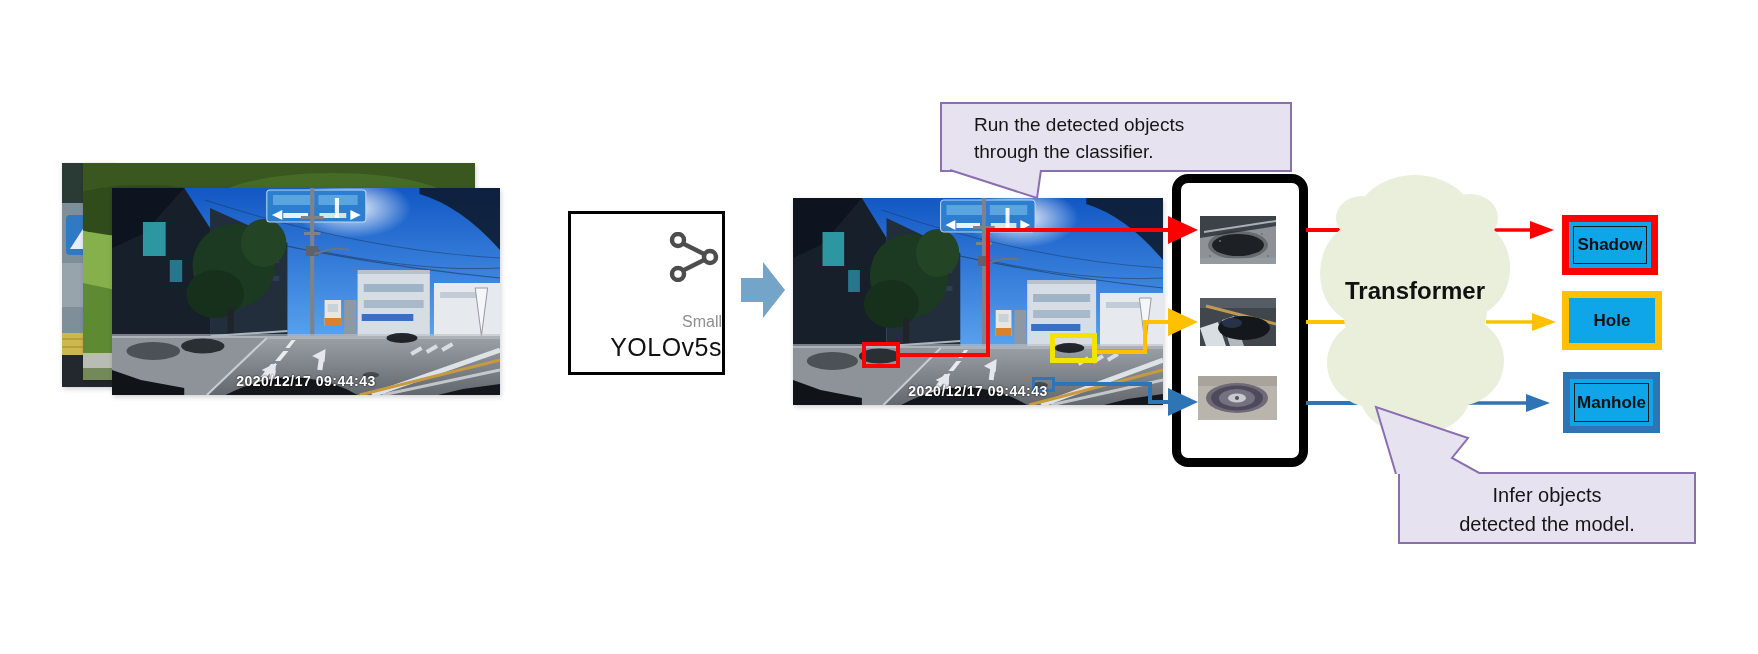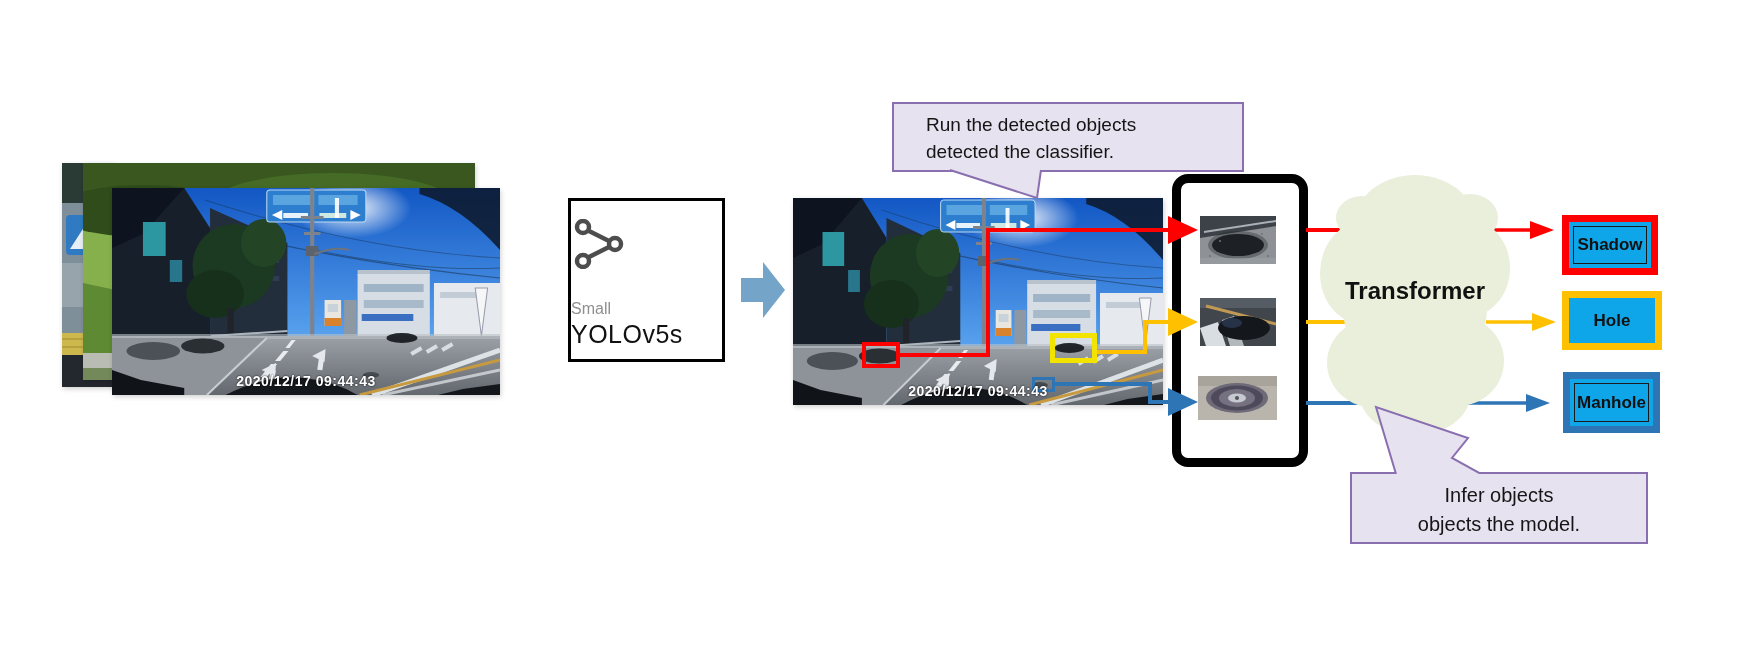--- a/index.html
+++ b/index.html
@@ -5,28 +5,28 @@
   html,body{margin:0;padding:0;background:#fff;}
   body{font-family:"Liberation Sans", sans-serif;}
   .canvas{position:relative;width:1758px;height:654px;background:#fff;overflow:hidden;}
   .abs{position:absolute;}
   .photo{position:absolute;box-shadow:1px 2px 5px rgba(0,0,0,.18);}
   .photo svg{display:block;width:100%;height:100%;}
   .ts{position:absolute;bottom:6px;left:50%;transform:translateX(-50%);color:#fff;
       font-size:14px;font-weight:bold;letter-spacing:.5px;white-space:nowrap;
       text-shadow:0 0 2px #000;}
   
-  .yolo{position:absolute;left:568px;top:198px;width:157px;height:164px;border:3px solid #000;
-        background:#fff;box-sizing:border-box;display:flex;flex-direction:column;align-items:flex-start;}
+  .yolo{position:absolute;left:568px;top:211px;width:157px;height:164px;border:3px solid #000;
+        background:#fff;box-sizing:border-box;display:flex;flex-direction:column;align-items:flex-end;}
   .yolo .icon{margin-top:18px;}
   .yolo .small{margin-top:auto;color:#8f8f8f;font-size:16px;line-height:18px;}
   .yolo .name{font-size:25px;color:#111;margin:2px 0 10px 0;letter-spacing:.5px;}
   
   .callout{position:absolute;background:var(--c-callout-fill,#e7e2ef);
-           border:2px solid var(--c-callout-border,#8a6fb0);box-sizing:border-box;color:#151515;}
+           border:2px solid var(--c-callout-border,#8a6fb0);box-sizing:border-box;color:#151515;margin-left:48px;}
   .callout-tail{position:absolute;pointer-events:none;}
   .callout-tail path{fill:var(--c-callout-fill,#e7e2ef);stroke:var(--c-callout-border,#8a6fb0);stroke-width:2;}
   
   .blackbox{position:absolute;left:1172px;top:174px;width:136px;height:293px;border:9px solid #000;
             border-radius:16px;background:#fff;box-sizing:border-box;}
   .crop{position:absolute;}
   .crop svg{display:block;width:100%;height:100%;}
   
   .bbox{position:absolute;box-sizing:border-box;background:transparent;}
   .bb-red{border:4px solid var(--c-red,#f00);}
@@ -305,28 +305,28 @@
     <div class="out-inner"></div>
     <span class="out-label">Manhole</span>
   </div>
   <div class="outbox ob-gold" style="left:1562px;top:291px;width:100px;height:59px">
     <span class="out-label">Hole</span>
   </div>
 
   <div class="callout" style="left:892px;top:102px;width:352px;height:70px;padding:7px 10px 6px 32px;
        font-size:19px;line-height:27px">
     <div>Run the detected objects</div>
-    <div>detected the classifier.</div>
+    <div>through the classifier.</div>
   </div>
   <svg class="callout-tail" style="left:940px;top:168px" width="110" height="32" viewBox="0 0 110 32">
     <path d="M10,2 L97,30 L101,2"></path>
   </svg>
 
   <div class="callout" style="left:1350px;top:472px;width:298px;height:72px;padding-top:7px;
        font-size:20px;line-height:29px;text-align:center">
     <div>Infer objects</div>
-    <div>objects the model.</div>
+    <div>detected the model.</div>
   </div>
   <svg class="callout-tail" style="left:1360px;top:403px" width="135" height="71" viewBox="0 0 135 71">
     <path d="M36,71 L16,4 L108,35 L92,55 L121,71"></path>
   </svg>
 
 </div>
 
 </body></html>

